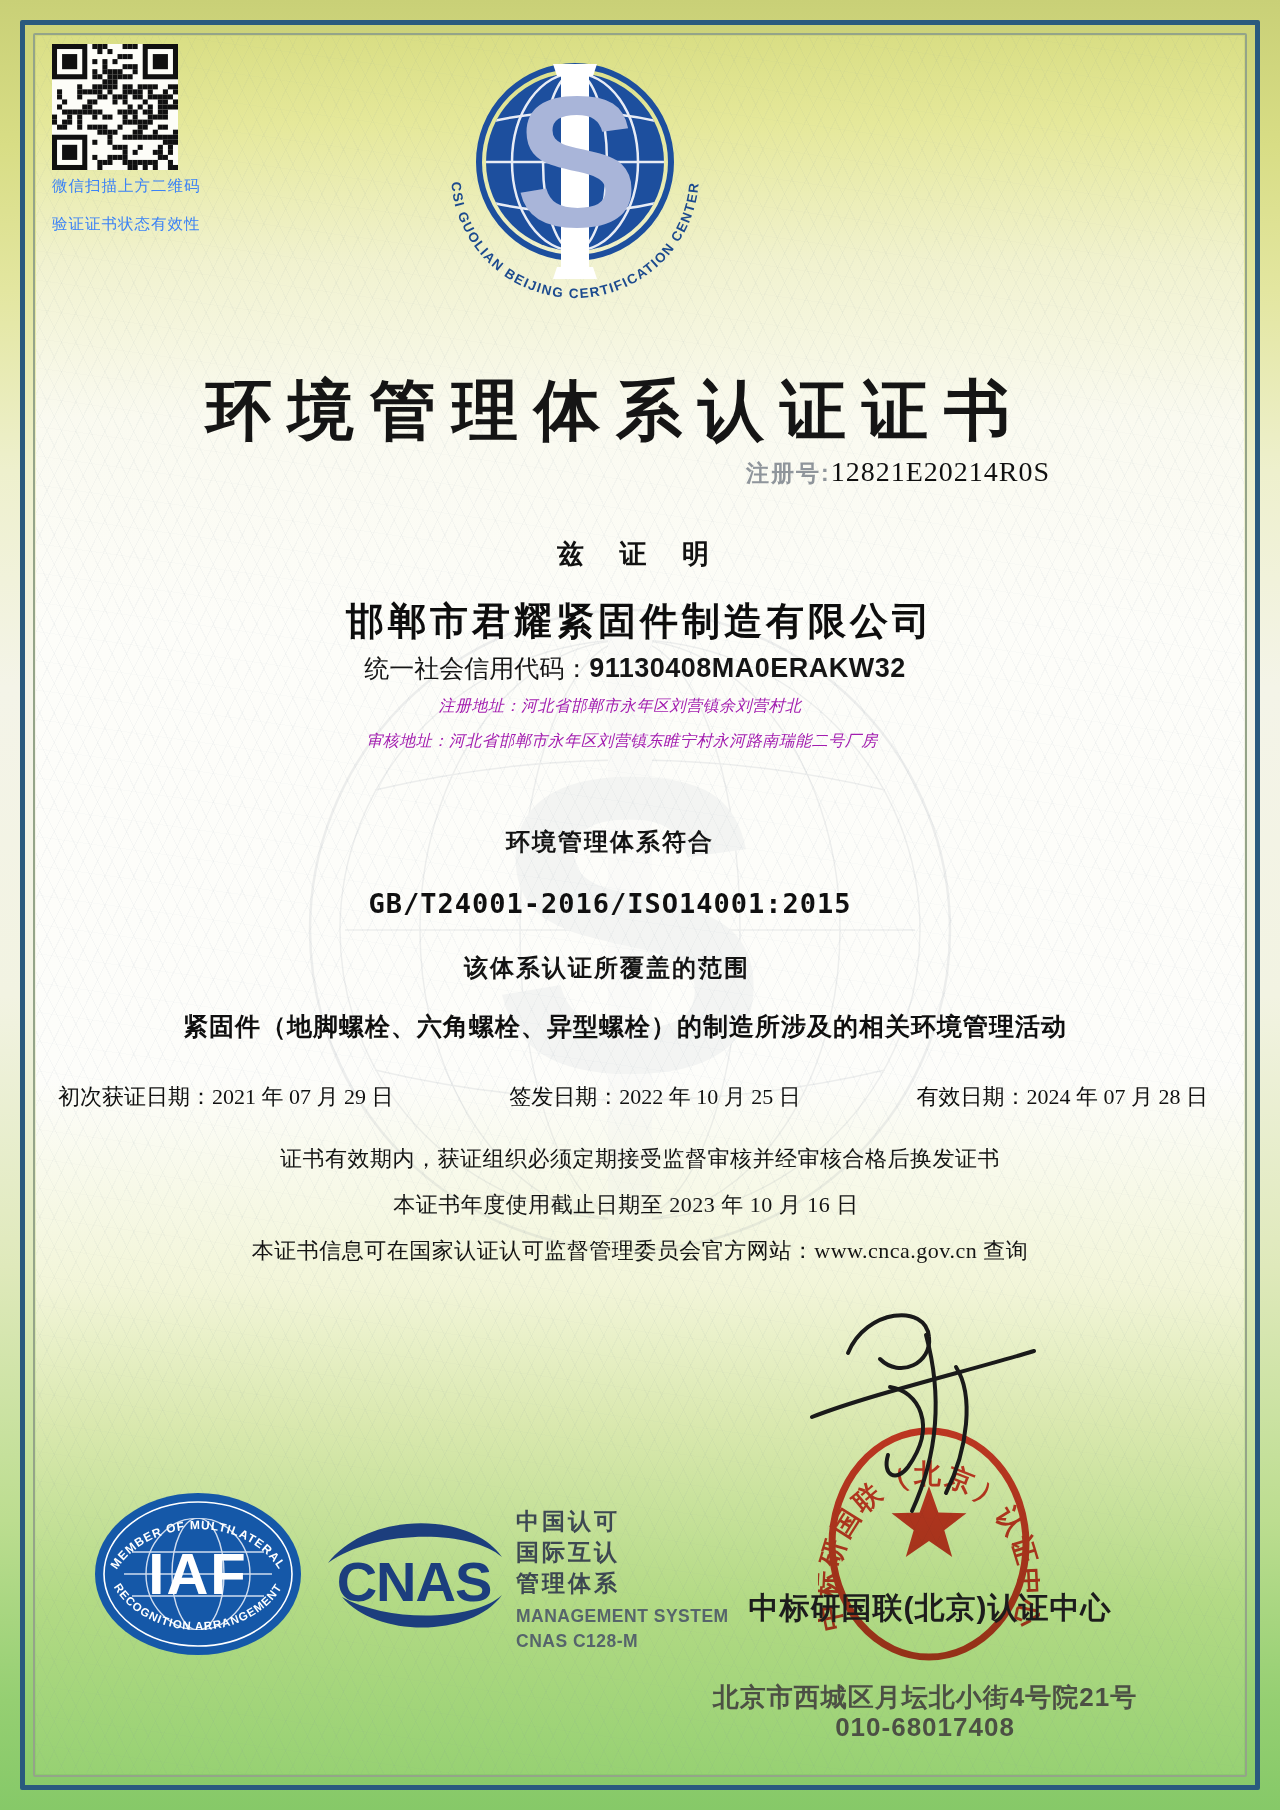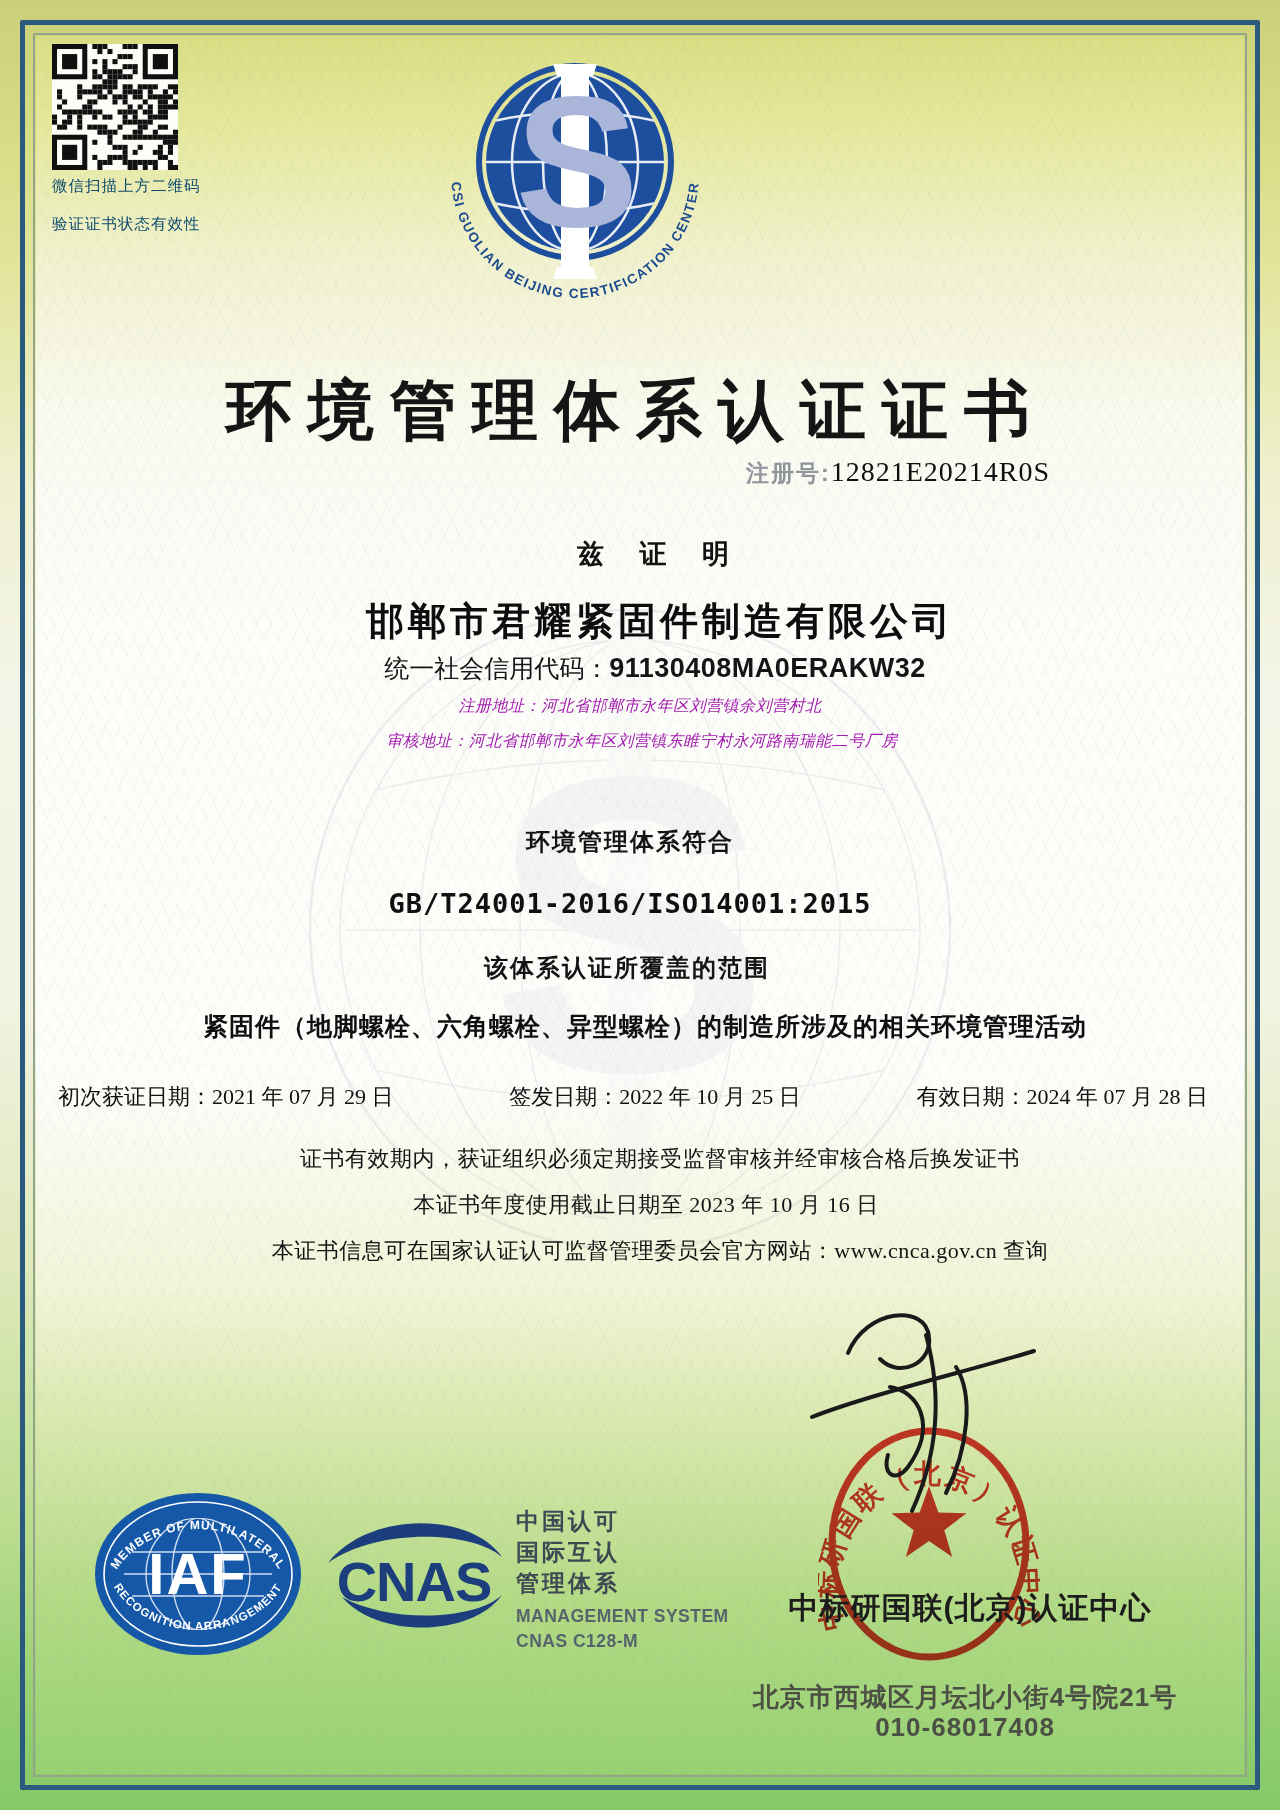--- a/index.html
+++ b/index.html
@@ -11,23 +11,23 @@
   .frame-outer{position:absolute;inset:20px;border:5px solid #2a5a7e;border-radius:2px;z-index:5;pointer-events:none;}
   .frame-inner{position:absolute;inset:33px;border:2px solid #94a489;border-radius:2px;z-index:5;pointer-events:none;}
   .content-bg{position:absolute;inset:36px;z-index:0;
        background:linear-gradient(180deg,#d9de84 0%,#e5e89a 5%,#f1f2cf 13%,#fafaf0 22%,#fdfdf9 34%,#fdfdfa 60%,#f2f5d8 72%,#d9e8ae 80%,#b3da85 90%,#97d173 100%);}
   .guilloche{position:absolute;inset:36px;z-index:1;opacity:.55;
        background:
          repeating-linear-gradient(64deg ,rgba(120,140,160,.10) 0 1px,transparent 1px 13px),
          repeating-linear-gradient(-64deg,rgba(120,140,160,.10) 0 1px,transparent 1px 13px),
          repeating-linear-gradient(8deg ,rgba(140,155,170,.05) 0 1px,transparent 1px 29px);}
   .z2{z-index:2;}
-  .ctr{text-align:center;padding-left:40px;}
+  .ctr{text-align:center;}
   .serif{font-family:"Liberation Serif",serif;}
-  .qr-caption{font-size:15.5px;color:#0c4a6e;letter-spacing:1px;}
+  .qr-caption{font-size:15.5px;color:#3b82f6;letter-spacing:1px;}
   .title{font-size:66px;font-weight:bold;color:#151515;letter-spacing:16px;white-space:nowrap;}
   .reg-label{font-size:23px;color:#8f959b;font-weight:bold;letter-spacing:2px;}
   .reg-num{font-family:"Liberation Serif",serif;font-size:28px;color:#101010;letter-spacing:1px;}
   .heading-zzm{font-size:27px;font-weight:700;letter-spacing:14px;color:#111;}
   .company{font-size:38px;font-weight:bold;letter-spacing:4px;color:#0d0d0d;white-space:nowrap;}
   .credit{font-size:25px;color:#151515;}
   .credit b{font-size:27px;letter-spacing:.5px;}
   .addr{font-size:16px;color:#a21caf;letter-spacing:.5px;white-space:nowrap;font-style:italic;}
   .mid-head{font-size:24px;font-weight:600;color:#141414;letter-spacing:2px;}
   .gbcode{font-family:"DejaVu Sans Mono",monospace;font-size:27px;font-weight:bold;color:#101010;letter-spacing:1px;}

